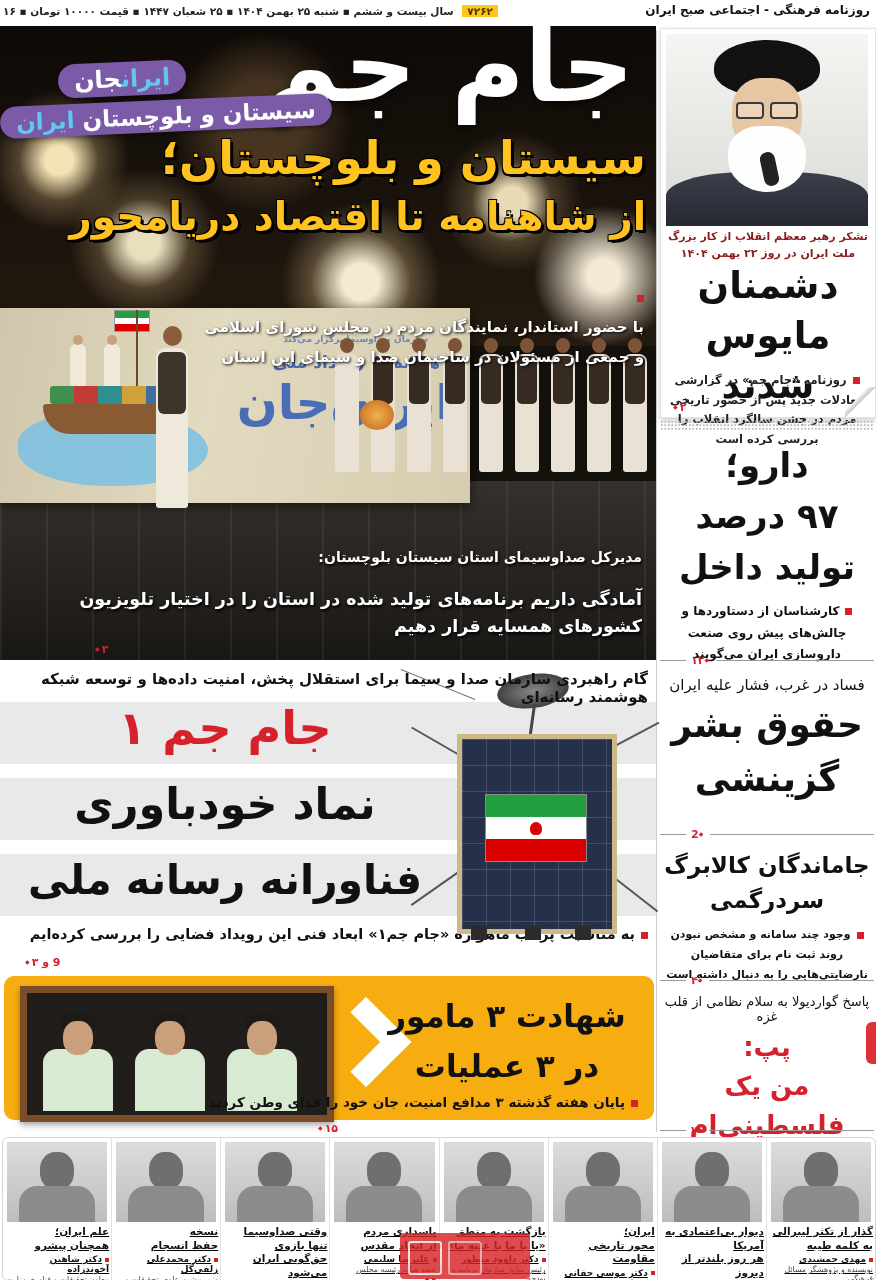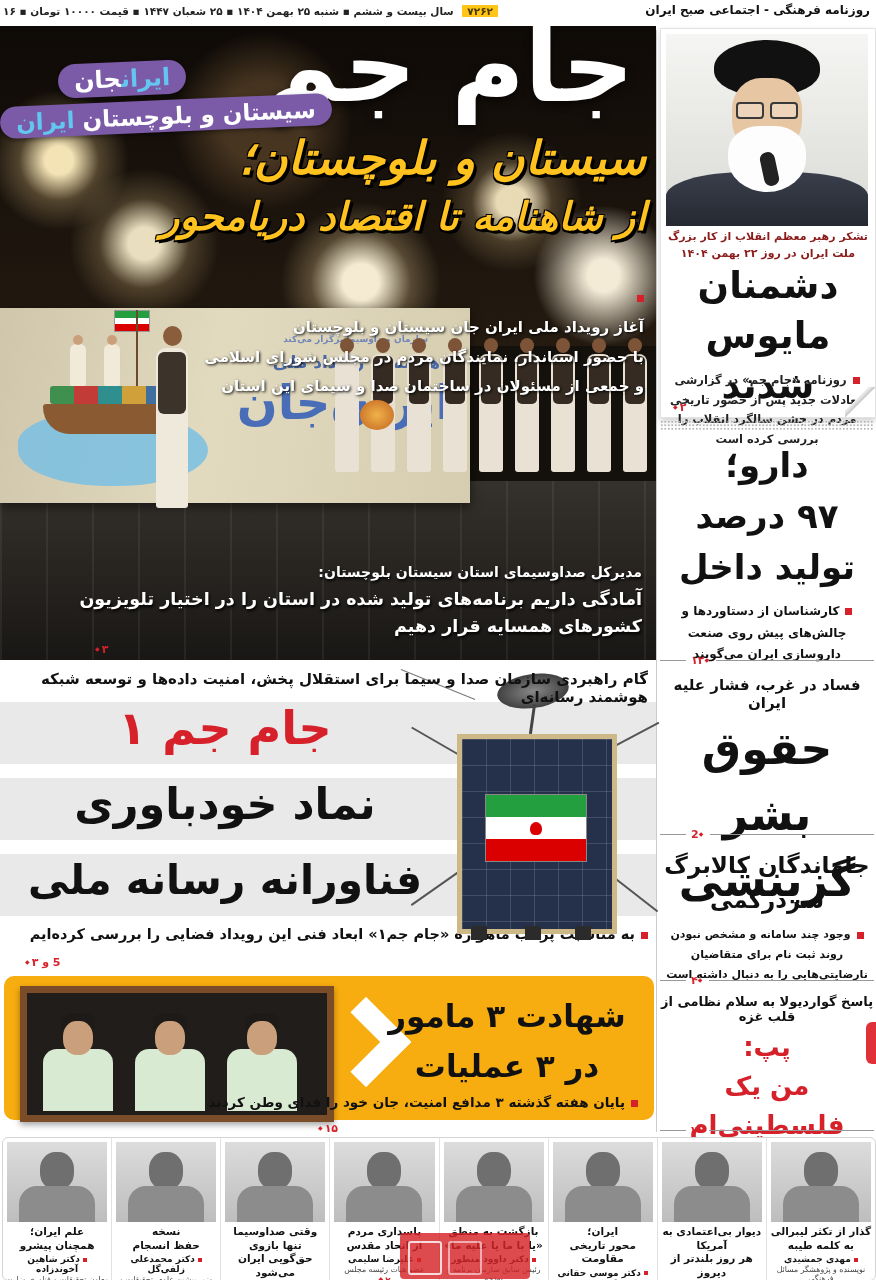--- a/index.html
+++ b/index.html
@@ -20,21 +20,21 @@
     radial-gradient(circle at 40% 30%,rgba(120,90,55,.5) 0 40px,transparent 90px),
     linear-gradient(#0e0a07,#241a10);}
   .masthead{position:absolute;top:-18px;left:245px;width:410px;text-align:center;color:#fff;
     font-size:100px;font-weight:bold;letter-spacing:-4px;text-shadow:0 3px 8px rgba(0,0,0,.6);z-index:6;}
   .badge{position:absolute;background:#7b5ba8;color:#fff;font-weight:bold;border-radius:18px;
     padding:3px 16px;transform:rotate(-2.5deg);z-index:6;white-space:nowrap;box-shadow:0 2px 4px rgba(0,0,0,.4);}
   .badge .blue{color:#63c5f0;}
   .badge1{left:58px;top:36px;font-size:24px;}
   .badge2{left:0px;top:74px;font-size:23px;}
   .lead-head{position:absolute;right:10px;top:100px;z-index:6;font-weight:bold;
-    color:#ffc21e;text-shadow:3px 3px 0 #000,-1px -1px 0 #000,1px -1px 0 #000,-1px 2px 0 #000;line-height:1.4;font-style:italic;}
+    color:#ffc21e;text-shadow:3px 3px 0 #000,-1px -1px 0 #000,1px -1px 0 #000,-1px 2px 0 #000;line-height:1.4;}
   .lead-head .l1{display:block;font-size:46px;}
   .lead-head .l2{display:block;font-size:39px;}
   .lead-sub{position:absolute;right:12px;top:258px;z-index:6;text-align:right;color:#fff;font-weight:bold;
     font-size:15px;line-height:1.95;text-shadow:1px 1px 3px #000;}
   .lead-sub span{display:block;}
   .bullet{display:inline-block;width:7px;height:7px;background:#d6212b;margin-left:6px;vertical-align:middle;}
   
   .floor{position:absolute;left:0;top:455px;width:100%;height:180px;background:
     repeating-linear-gradient(90deg,rgba(255,255,255,.06) 0 2px,transparent 2px 46px),
     linear-gradient(#35312c,#191715);z-index:2;}
@@ -57,21 +57,21 @@
   .fig{position:relative;width:30px;height:150px;}
   .fig .bd{position:absolute;left:3px;top:16px;width:24px;height:118px;background:#e9e2d4;border-radius:8px 8px 3px 3px;}
   .fig .vest{position:absolute;left:5px;top:18px;width:20px;height:48px;background:#352b22;border-radius:5px;}
   .fig .hd{position:absolute;left:8px;top:0;width:14px;height:15px;border-radius:50%;background:#7d5437;}
   .drum{position:absolute;left:-8px;top:62px;width:34px;height:30px;background:radial-gradient(#f0b24a,#c2641f);border-radius:50%;z-index:5;}
   .presenter{position:absolute;left:150px;top:300px;width:44px;height:185px;z-index:4;}
   .presenter .bd{position:absolute;left:6px;top:22px;width:32px;height:160px;background:#efe9dc;border-radius:10px 10px 3px 3px;}
   .presenter .vest{position:absolute;left:8px;top:26px;width:28px;height:62px;background:#3c332a;border-radius:6px;}
   .presenter .hd{position:absolute;left:13px;top:0;width:19px;height:20px;border-radius:50%;background:#8a5d3c;}
   .photo-cap{position:absolute;right:14px;bottom:20px;z-index:6;text-align:right;color:#fff;text-shadow:1px 2px 3px #000;}
-  .photo-cap .ck{display:block;font-size:14px;font-weight:bold;margin-bottom:6px;padding-left:28px;}
+  .photo-cap .ck{display:block;font-size:14px;font-weight:bold;margin-bottom:21px;padding-left:28px;}
   .photo-cap .ct{display:block;font-size:17.5px;font-weight:bold;line-height:1.55;}
   .pg-photo{position:absolute;left:95px;bottom:4px;z-index:6;}
   .pgref{color:#d6212b;font-weight:bold;font-size:11px;white-space:nowrap;}
   .pgref .dia{font-size:6px;vertical-align:2px;margin-right:2px;}
   
   .sat-sec{position:absolute;left:0;top:668px;width:656px;height:302px;}
   .sat-kicker{position:absolute;top:2px;right:8px;font-size:15px;font-weight:bold;color:#111;z-index:3;padding-left:38px;}
   .callout{position:absolute;left:398px;top:16px;width:80px;height:1px;background:#777;transform:rotate(22deg);}
   .stripe{position:absolute;left:0;width:100%;height:62px;background:#e9e9e9;}
   .stripe span{position:absolute;left:0;top:0;width:450px;height:52px;display:flex;align-items:center;justify-content:center;
@@ -132,41 +132,41 @@
   .lkick{position:absolute;top:200px;left:4px;width:206px;text-align:center;font-size:11px;font-weight:bold;color:#8a1c1c;line-height:1.5;}
   .lhead{position:absolute;top:232px;left:0;width:100%;text-align:center;font-weight:900;color:#111;line-height:1.35;}
   .lhead .l{display:block;font-size:37px;font-weight:bold;}
   .lsub{position:absolute;top:342px;left:6px;width:200px;text-align:center;font-size:11.5px;font-weight:bold;color:#222;line-height:1.7;}
   .lpg{position:absolute;left:12px;bottom:3px;}
   .dots{position:absolute;left:660px;top:420px;width:214px;height:11px;
     background-image:radial-gradient(#b5b5b5 .8px,transparent 1px);background-size:3.5px 3.5px;}
   .rart{position:absolute;left:660px;width:214px;text-align:center;color:#111;}
   .rart .hl{display:block;font-weight:bold;line-height:1.5;}
   .rart .sub{display:block;font-weight:bold;margin-top:8px;line-height:1.8;}
-  .rart .kick{display:block;font-weight:bold;margin-bottom:4px;}
+  .rart .kick{display:block;font-weight:normal;margin-bottom:4px;}
   .a-daroo{top:440px;}
   .a-daroo .hl{font-size:34px;}
   .a-daroo .sub{font-size:12px;}
   .a-hr{top:676px;}
   .a-hr .kick{font-size:15px;}
-  .a-hr .hl{font-size:44px;}
+  .a-hr .hl{font-size:36px;}
   .a-kala{top:848px;}
   .a-kala .hl{font-size:23px;}
   .a-kala .sub{font-size:11px;}
   .a-pep{top:994px;}
   .a-pep .kick{font-size:13px;}
   .a-pep .hl{font-size:26px;color:#d6212b;}
   .pline{position:absolute;left:660px;width:214px;display:flex;align-items:center;direction:ltr;}
   .pline .sl{flex:0 0 26px;height:1px;background:#999;margin-right:5px;}
   .pline .ll{flex:1;height:1px;background:#999;margin-left:5px;}
   .pl1{top:654px;}.pl2{top:828px;}.pl3{top:974px;}.pl4{top:1124px;}
   
   .cards{position:absolute;left:2px;top:1137px;width:872px;height:142px;border:1px solid #d5d5d5;border-radius:6px;
     display:flex;direction:rtl;overflow:hidden;background:#fff;}
-  .card{flex:1;border-left:1px solid #e2e2e2;padding:4px 2px 0;text-align:center;overflow:hidden;}
+  .card{flex:1;border-left:1px solid #e2e2e2;padding:4px 2px 0;text-align:right;overflow:hidden;text-decoration:underline;}
   .card:last-child{border-left:none;}
   .pic{position:relative;height:80px;margin:0 2px 3px;background:linear-gradient(#dcdcdc,#bdbdbd);overflow:hidden;}
   .p-head{position:absolute;left:50%;top:10px;transform:translateX(-50%);width:34px;height:38px;border-radius:45%;background:#6f6f6f;}
   .p-body{position:absolute;left:50%;top:44px;transform:translateX(-50%);width:76px;height:40px;border-radius:18px 18px 0 0;background:#8c8c8c;}
   .card h4{margin:1px 0 2px;font-size:10.5px;line-height:1.3;font-weight:bold;color:#111;}
   .card h4 span{display:block;}
   .card .name{font-size:9px;font-weight:bold;color:#111;}
   .card .name .bullet{width:4px;height:4px;margin-left:3px;}
   .card .role{font-size:7.8px;color:#444;margin-top:1px;}
   .card .pg{margin-top:1px;font-size:8.5px;}
@@ -194,21 +194,21 @@
       <span class="blue">ایران</span><span>جان</span>
     </div>
     <div class="badge badge2">
       <span>سیستان و بلوچستان</span> <span class="blue">ایران</span>
     </div>
     <div class="lead-head">
       <span class="l1">سیستان و بلوچستان؛</span>
       <span class="l2">از شاهنامه تا اقتصاد دریامحور</span>
     </div>
     <div class="lead-sub">
-      <span><i class="bullet"></i><span>آغاز رویداد ملی ایران جان سیستان و بلوچستان</span></span>
+      <span><i class="bullet"></i></span>
       <span>با حضور استاندار، نمایندگان مردم در مجلس شورای اسلامی</span>
       <span>و جمعی از مسئولان در ساختمان صدا و سیمای این استان</span>
     </div>
 
     <div class="floor"></div>
     <div class="screen">
       <span class="scr-kicker">سازمان صداوسیما برگزار می‌کند</span>
       <span class="scr-line">هشتمین رویداد ملی</span>
       <span class="scr-title">ایران‌جان</span>
       <div class="boat">
@@ -304,21 +304,21 @@
         <div class="cells"></div>
         <div class="sflag">
             <div class="emblem"></div>
           </div>
       </div>
       <div class="leg g1"></div>
       <div class="leg g2"></div>
       <div class="leg g3"></div>
     </div>
     <div class="sat-sub"><i class="bullet"></i><span>به مناسبت پرتاب ماهواره «جام جم۱» ابعاد فنی این رویداد فضایی را بررسی کرده‌ایم</span></div>
-    <div class="sat-pg pgref"><span>5 و ۳</span><span class="dia">◆</span></div>
+    <div class="sat-pg pgref"><span>9 و ۳</span><span class="dia">◆</span></div>
   </div>
 
   <div class="martyr">
     <div class="frame">
       <div class="off o1">
           <div class="shirt"></div>
           <div class="hair"></div>
           <div class="face"></div>
         </div>
       <div class="off o2">

